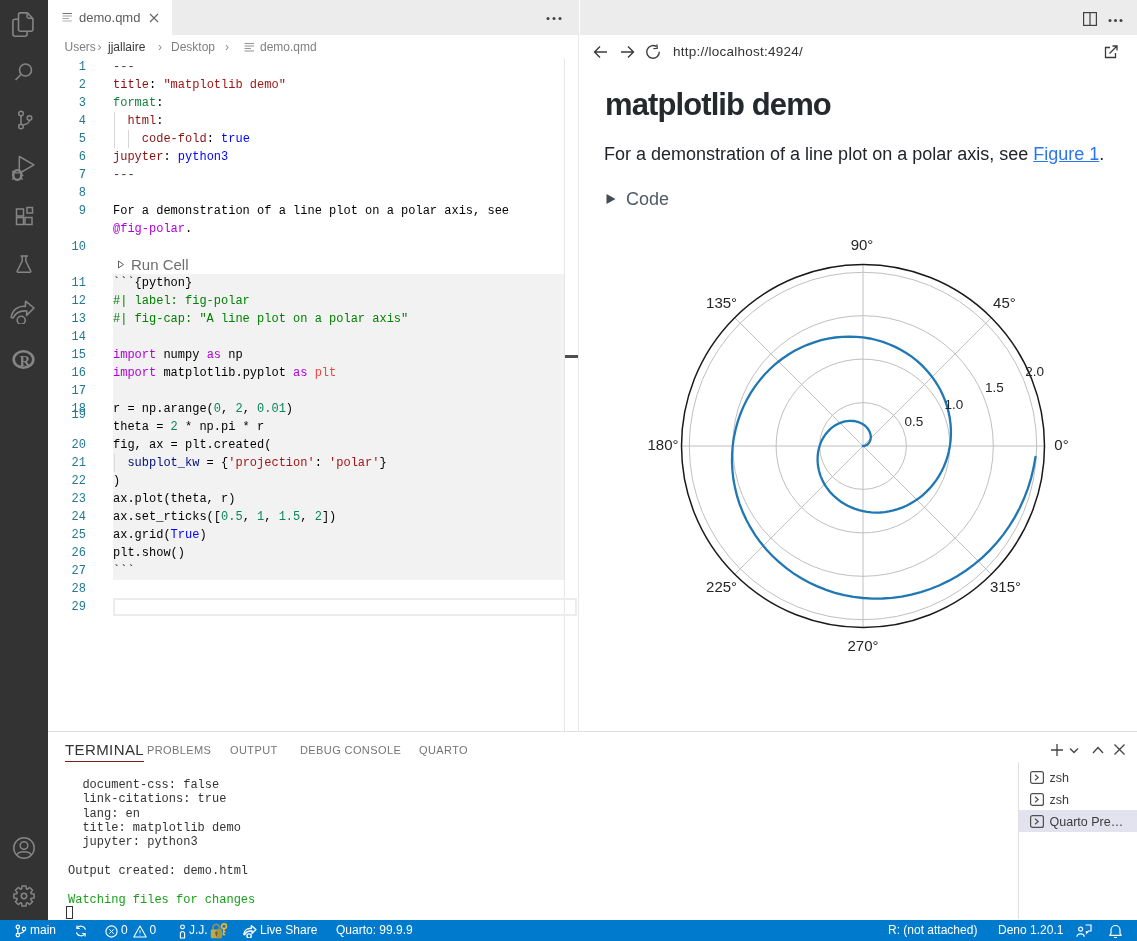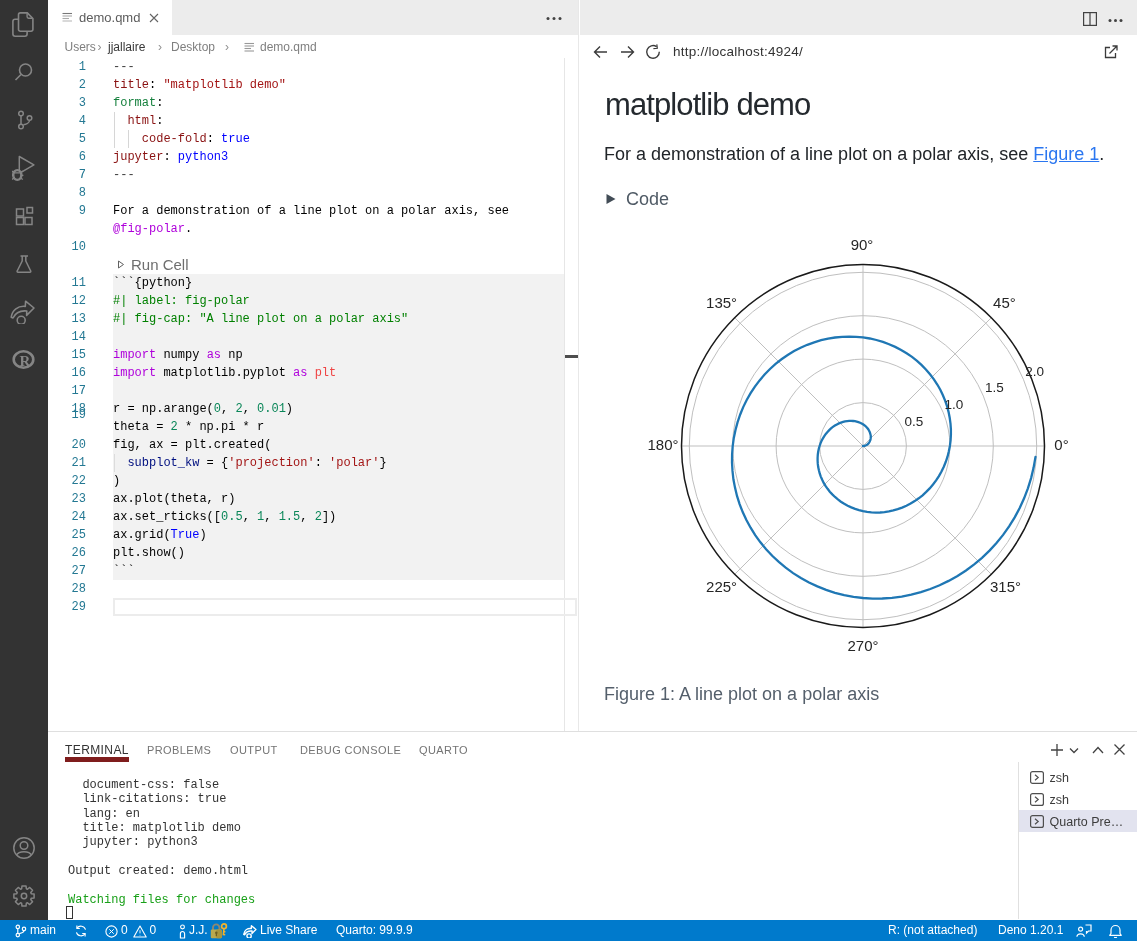--- a/index.html
+++ b/index.html
@@ -199,21 +199,21 @@
 <svg class="abs" style="left:645px;top:44px" width="16" height="16" viewBox="0 0 16 16" fill="none" stroke="#3b3b3b" stroke-width="1.4">
  <path d="M11.6 2.7 A6.3 6.3 0 1 0 14.3 7.7"></path>
  <path d="M11.8 0.4 L12.3 4.3 L8.4 4.6" stroke-width="1.2"></path>
 </svg>
 <div class="abs" style="left:673px;top:34px;height:35px;line-height:35px;font-size:13.5px;letter-spacing:0.25px;color:#333">http://localhost:4924/</div>
 <svg class="abs" style="left:1103px;top:44px" width="16" height="16" viewBox="0 0 16 16" fill="none" stroke="#3b3b3b" stroke-width="1.3">
  <path d="M7 3.5 H2.5 V13.5 H12.5 V9"></path>
  <path d="M6.5 9.5 L14 2 M9.5 2 H14 V6.5"></path>
 </svg>
 
-<div class="abs" style="left:605px;top:87px;font-size:31px;font-weight:normal;letter-spacing:-0.9px;color:#24292e">matplotlib demo</div>
+<div class="abs" style="left:605px;top:87px;font-size:31px;font-weight:bold;letter-spacing:-0.9px;color:#24292e">matplotlib demo</div>
 <div class="abs" style="left:604px;top:144px;font-size:18px;color:#212529">For a demonstration of a line plot on a polar axis, see <span style="color:#2a76f0;text-decoration:underline">Figure 1</span>.</div>
 <div class="abs" style="left:605px;top:189px;font-size:18px;color:#4f5a65"><svg width="12" height="12" viewBox="0 0 12 12" style="margin-right:9px">
         <path d="M1.5 1 L10.5 6 L1.5 11 Z" fill="#424c56"></path>
       </svg>Code</div>
 <svg class="abs" style="left:620.5px;top:228.8px" width="480" height="432" font-family="Liberation Sans">
 <circle cx="242.0" cy="217.0" r="43.4" fill="none" stroke="#bfbfbf" stroke-width="1"></circle>
 <circle cx="242.0" cy="217.0" r="86.9" fill="none" stroke="#bfbfbf" stroke-width="1"></circle>
 <circle cx="242.0" cy="217.0" r="130.3" fill="none" stroke="#bfbfbf" stroke-width="1"></circle>
 <circle cx="242.0" cy="217.0" r="173.7" fill="none" stroke="#bfbfbf" stroke-width="1"></circle>
 <line x1="242.0" y1="217.0" x2="423.5" y2="217.0" stroke="#bfbfbf" stroke-width="1"></line>
@@ -232,23 +232,22 @@
 <text x="100.6" y="79.0" text-anchor="middle" font-size="15" fill="#262626">135°</text>
 <text x="42.0" y="221.0" text-anchor="middle" font-size="15" fill="#262626">180°</text>
 <text x="100.6" y="363.4" text-anchor="middle" font-size="15" fill="#262626">225°</text>
 <text x="242.0" y="422.0" text-anchor="middle" font-size="15" fill="#262626">270°</text>
 <text x="384.5" y="363.4" text-anchor="middle" font-size="15" fill="#262626">315°</text>
 <text x="293.0" y="197.0" text-anchor="middle" font-size="13.5" fill="#262626">0.5</text>
 <text x="332.8" y="179.9" text-anchor="middle" font-size="13.5" fill="#262626">1.0</text>
 <text x="373.3" y="163.3" text-anchor="middle" font-size="13.5" fill="#262626">1.5</text>
 <text x="413.6" y="147.0" text-anchor="middle" font-size="13.5" fill="#262626">2.0</text>
 </svg>
-<div class="abs" style="left:604px;top:684px;font-size:18px;color:#545f6b">Figure 1: A line plot on a polar axis</div>
-
-<div class="abs" style="left:65px;top:738px;height:24px;line-height:24px;font-size:12px;letter-spacing:0.4px;color:#333;border-bottom:5px solid #7f1d1d">TERMINAL</div>
+
+<div class="abs" style="left:65px;top:738px;height:24px;line-height:24px;font-size:15px;letter-spacing:0.4px;color:#333;border-bottom:1px solid #7f1d1d">TERMINAL</div>
 <div class="abs" style="left:147px;top:738px;height:24px;line-height:24px;font-size:11px;letter-spacing:0.4px;color:#747474">PROBLEMS</div>
 <div class="abs" style="left:230px;top:738px;height:24px;line-height:24px;font-size:11px;letter-spacing:0.4px;color:#747474">OUTPUT</div>
 <div class="abs" style="left:300px;top:738px;height:24px;line-height:24px;font-size:11px;letter-spacing:0.4px;color:#747474">DEBUG CONSOLE</div>
 <div class="abs" style="left:419px;top:738px;height:24px;line-height:24px;font-size:11px;letter-spacing:0.4px;color:#747474">QUARTO</div>
 <svg class="abs" style="left:1048px;top:742px" width="80" height="16" viewBox="0 0 80 16" fill="none" stroke="#424242" stroke-width="1.3">
  <path d="M9 2 V14 M3 8 H15"></path>
  <path d="M22 6.5 L26 10.5 L30 6.5"></path>
  <path d="M45 11 L50 5.5 L55 11"></path>
  <path d="M66.5 2.5 L76.5 12.5 M76.5 2.5 L66.5 12.5"></path>
 </svg>

